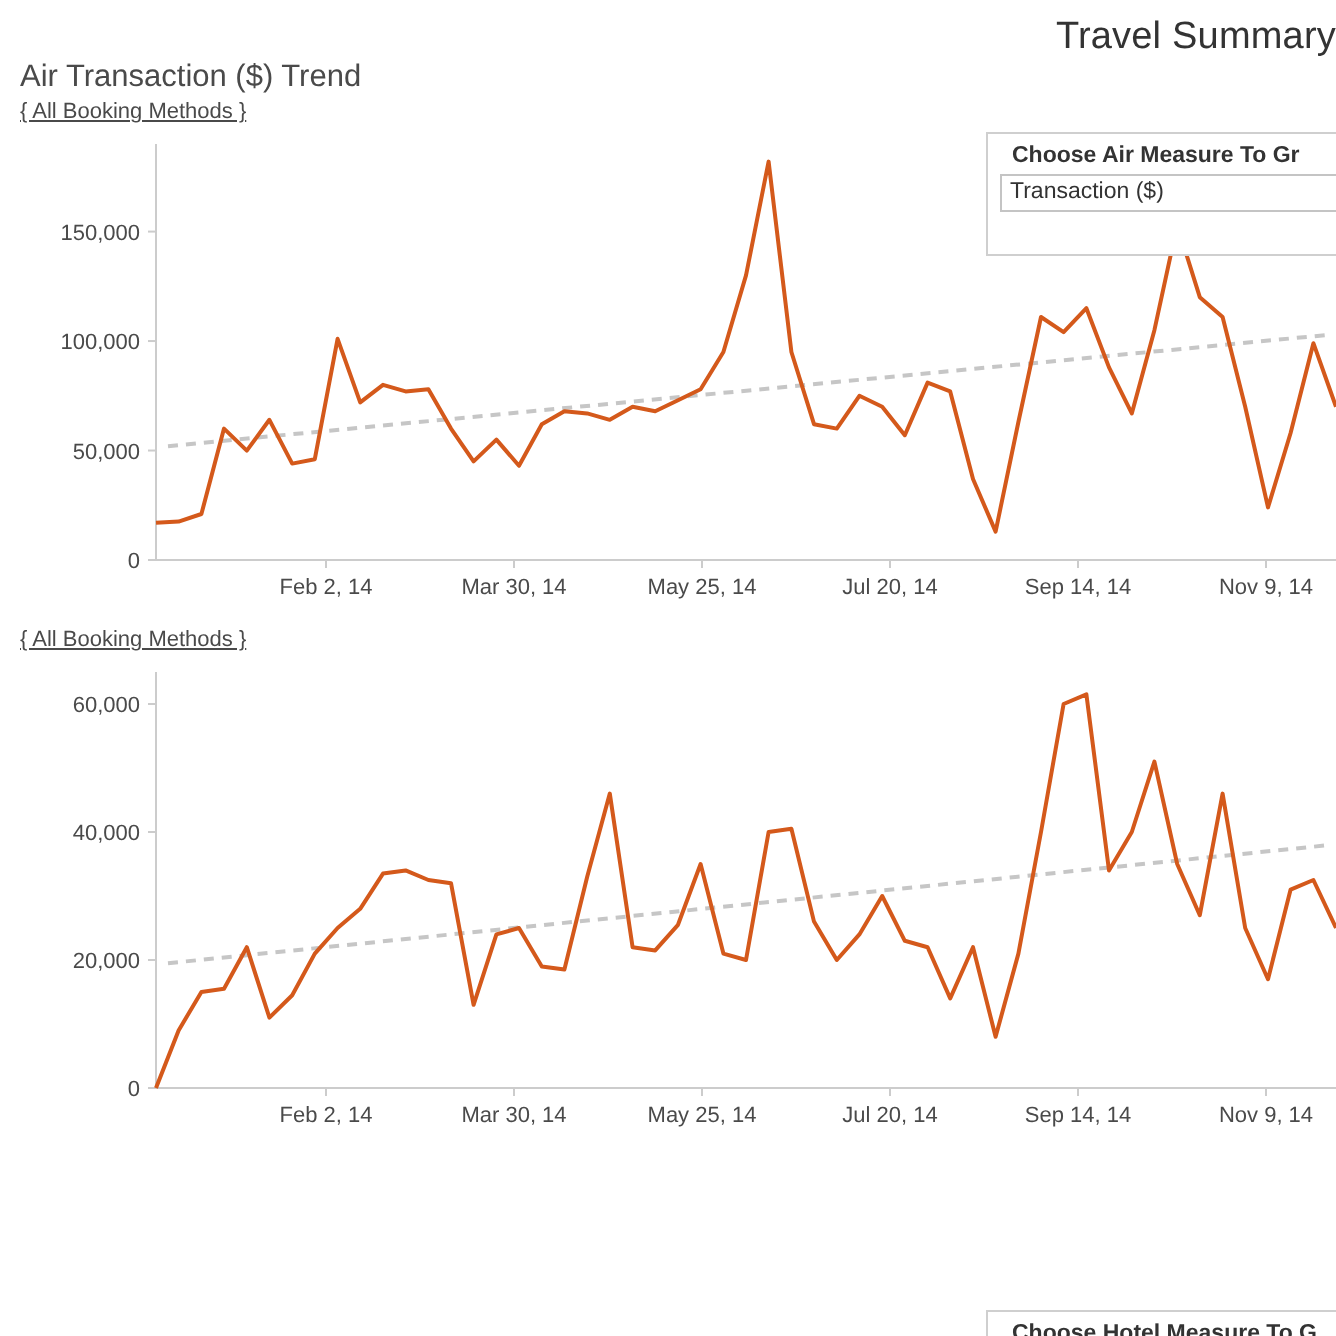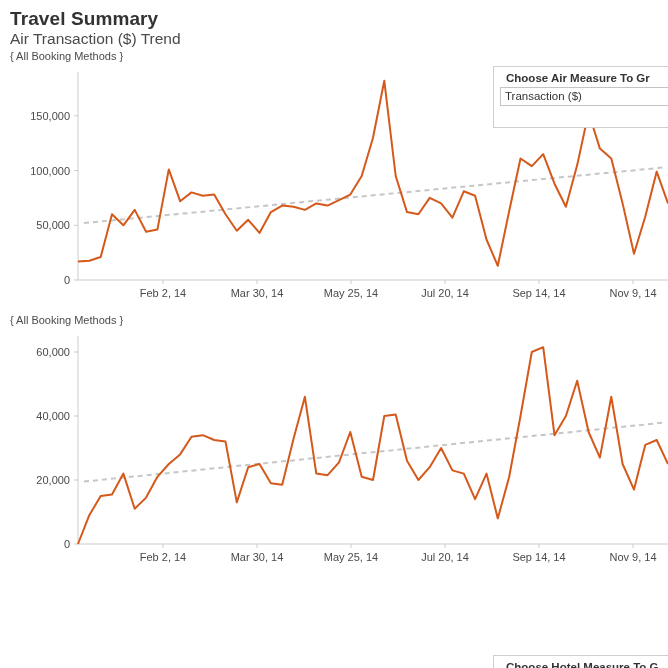--- a/index.html
+++ b/index.html
@@ -12,37 +12,39 @@
     height: 668px;
     font-family: "Liberation Sans", sans-serif;
     color: #333333;
     overflow: hidden;
     position: relative;
   }
   #page-title {
     font-size: 19px;
     color: #333333;
     padding: 8px 0 0 10px;
-    font-weight: bold;
+    font-weight: normal;
     letter-spacing: 0.1px;
+    text-align: right;
   }
   .chart-block {
     position: relative;
   }
   .chart-title {
     font-size: 15.5px;
     color: #4a4a4a;
     padding-left: 10px;
     font-weight: normal;
   }
   .chart-subtitle {
     font-size: 11px;
     color: #4a4a4a;
     padding-left: 10px;
     padding-top: 2px;
+    text-decoration: underline;
   }
   .plot-wrap {
     position: relative;
   }
   .plot-svg {
     display: block;
   }
   .param-box {
     position: absolute;
     background: #ffffff;

